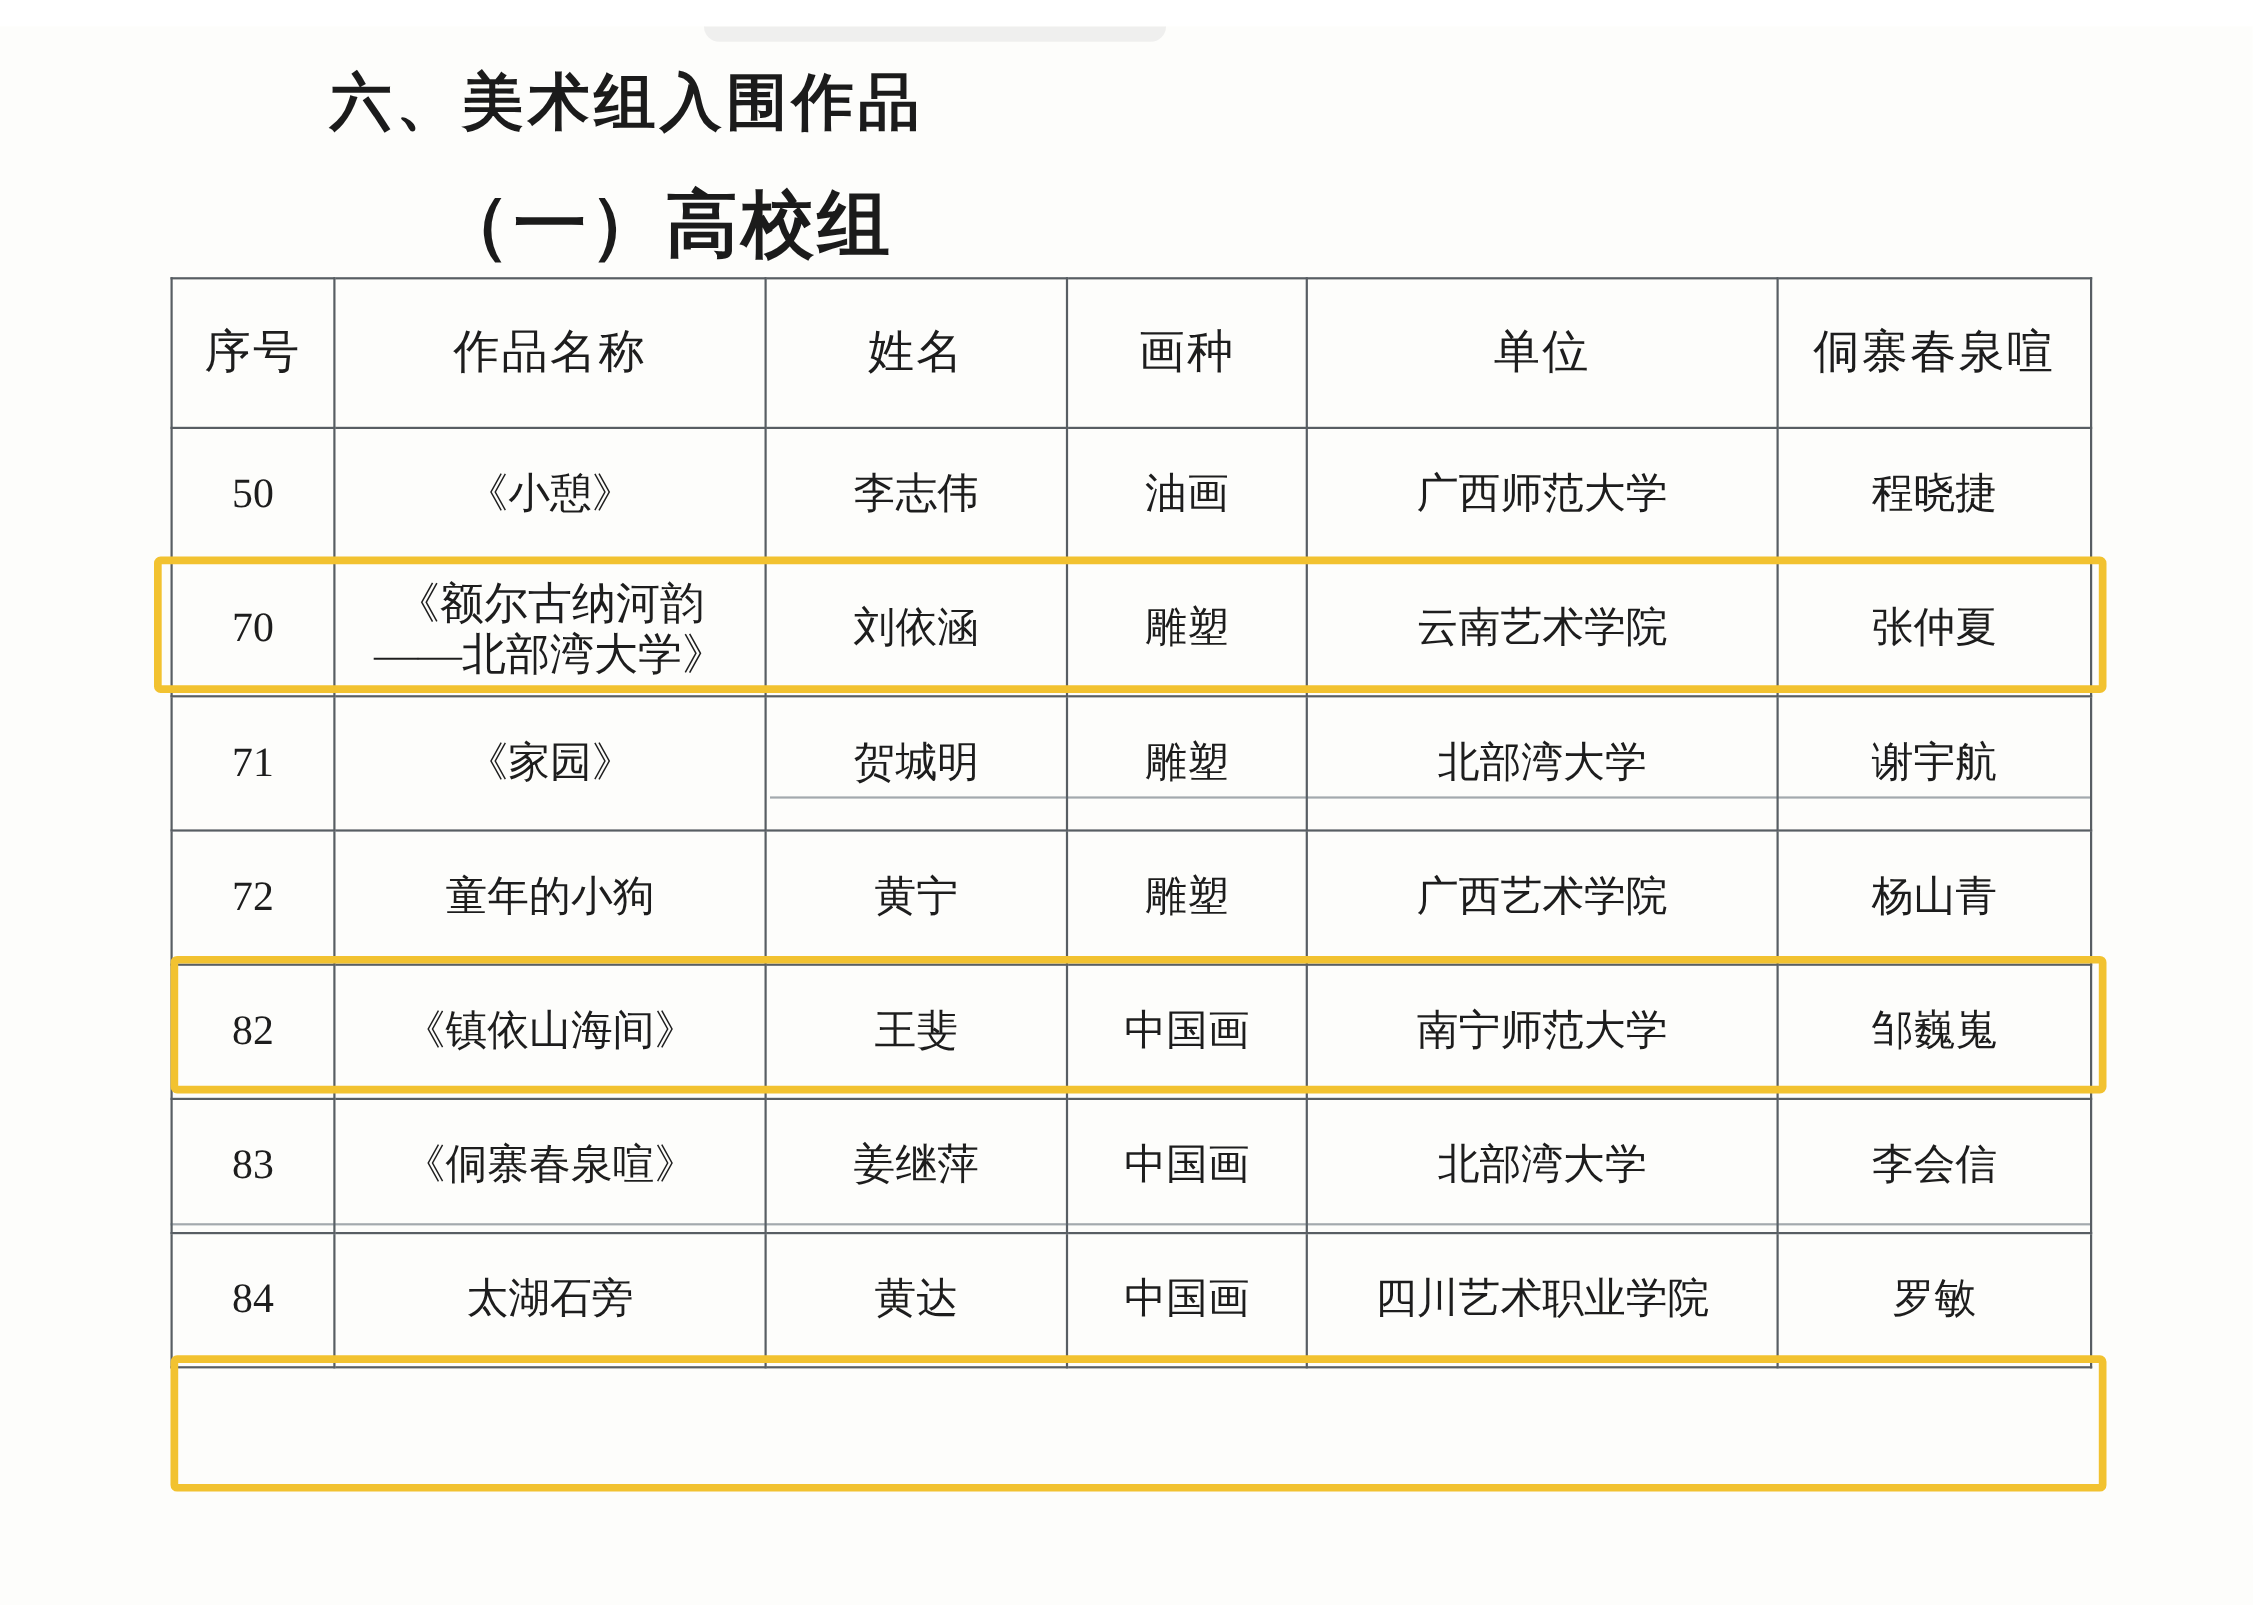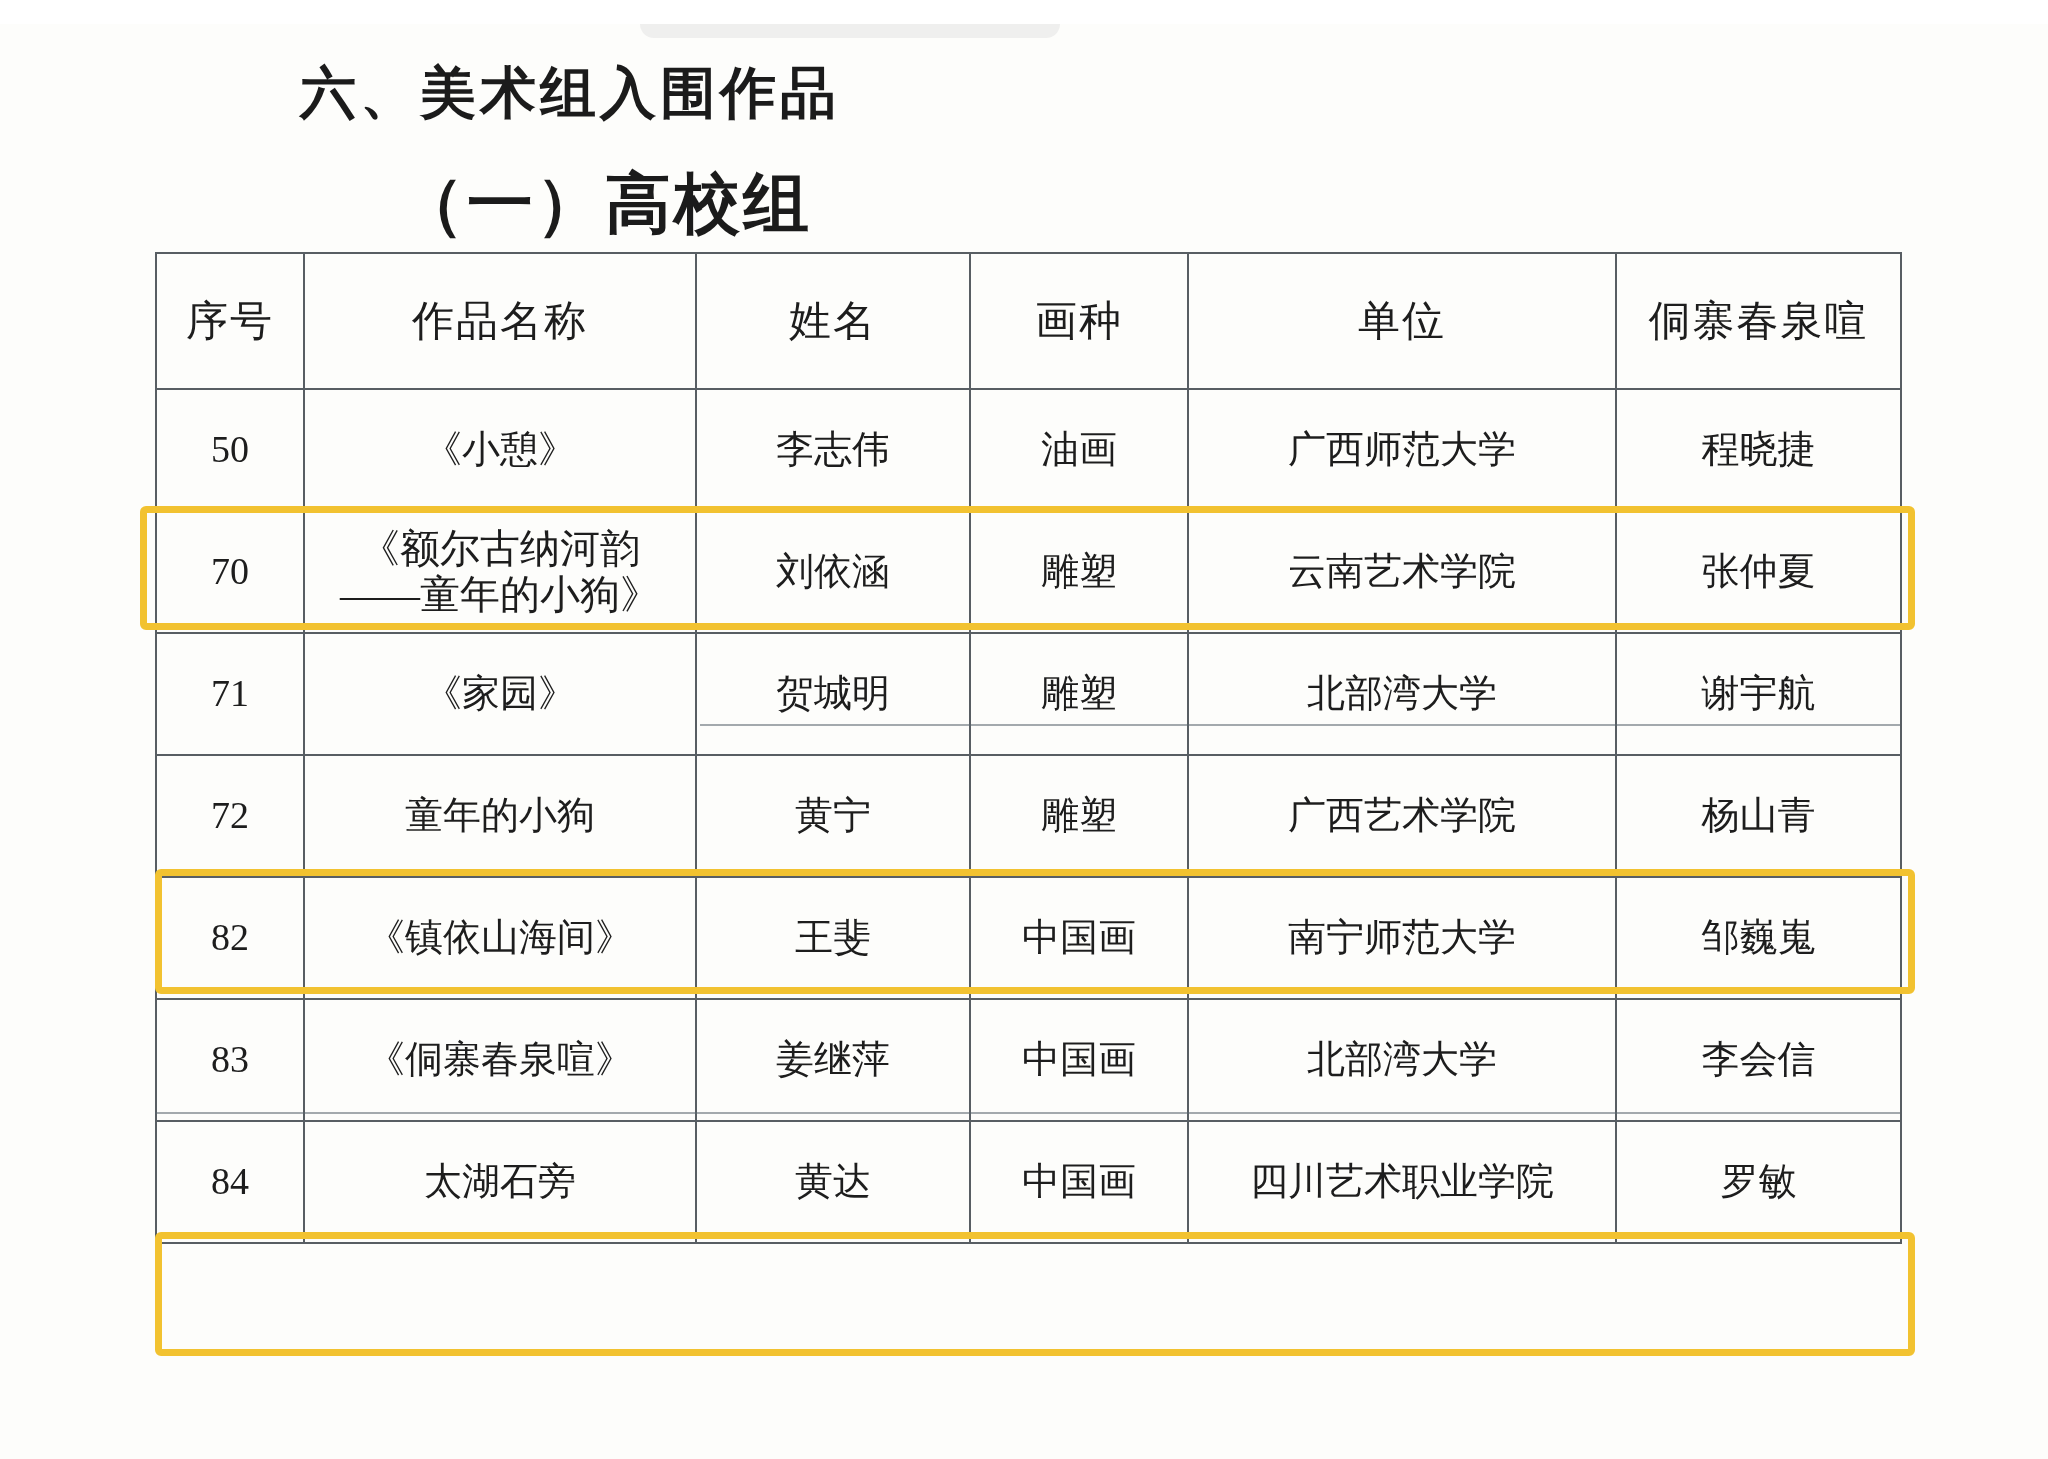--- a/index.html
+++ b/index.html
@@ -142,21 +142,21 @@
           <td>李志伟</td>
           <td>油画</td>
           <td>广西师范大学</td>
           <td>程晓捷</td>
         </tr>
 
         <tr>
           <td>70</td>
           <td>
             <span class="two-line">《额尔古纳河韵</span>
-            <span class="two-line l2">——童年的小狗》</span>
+            <span class="two-line l2">——北部湾大学》</span>
           </td>
           <td>刘依涵</td>
           <td>雕塑</td>
           <td>云南艺术学院</td>
           <td>张仲夏</td>
         </tr>
 
         <tr>
           <td>71</td>
           <td>《家园》</td>

